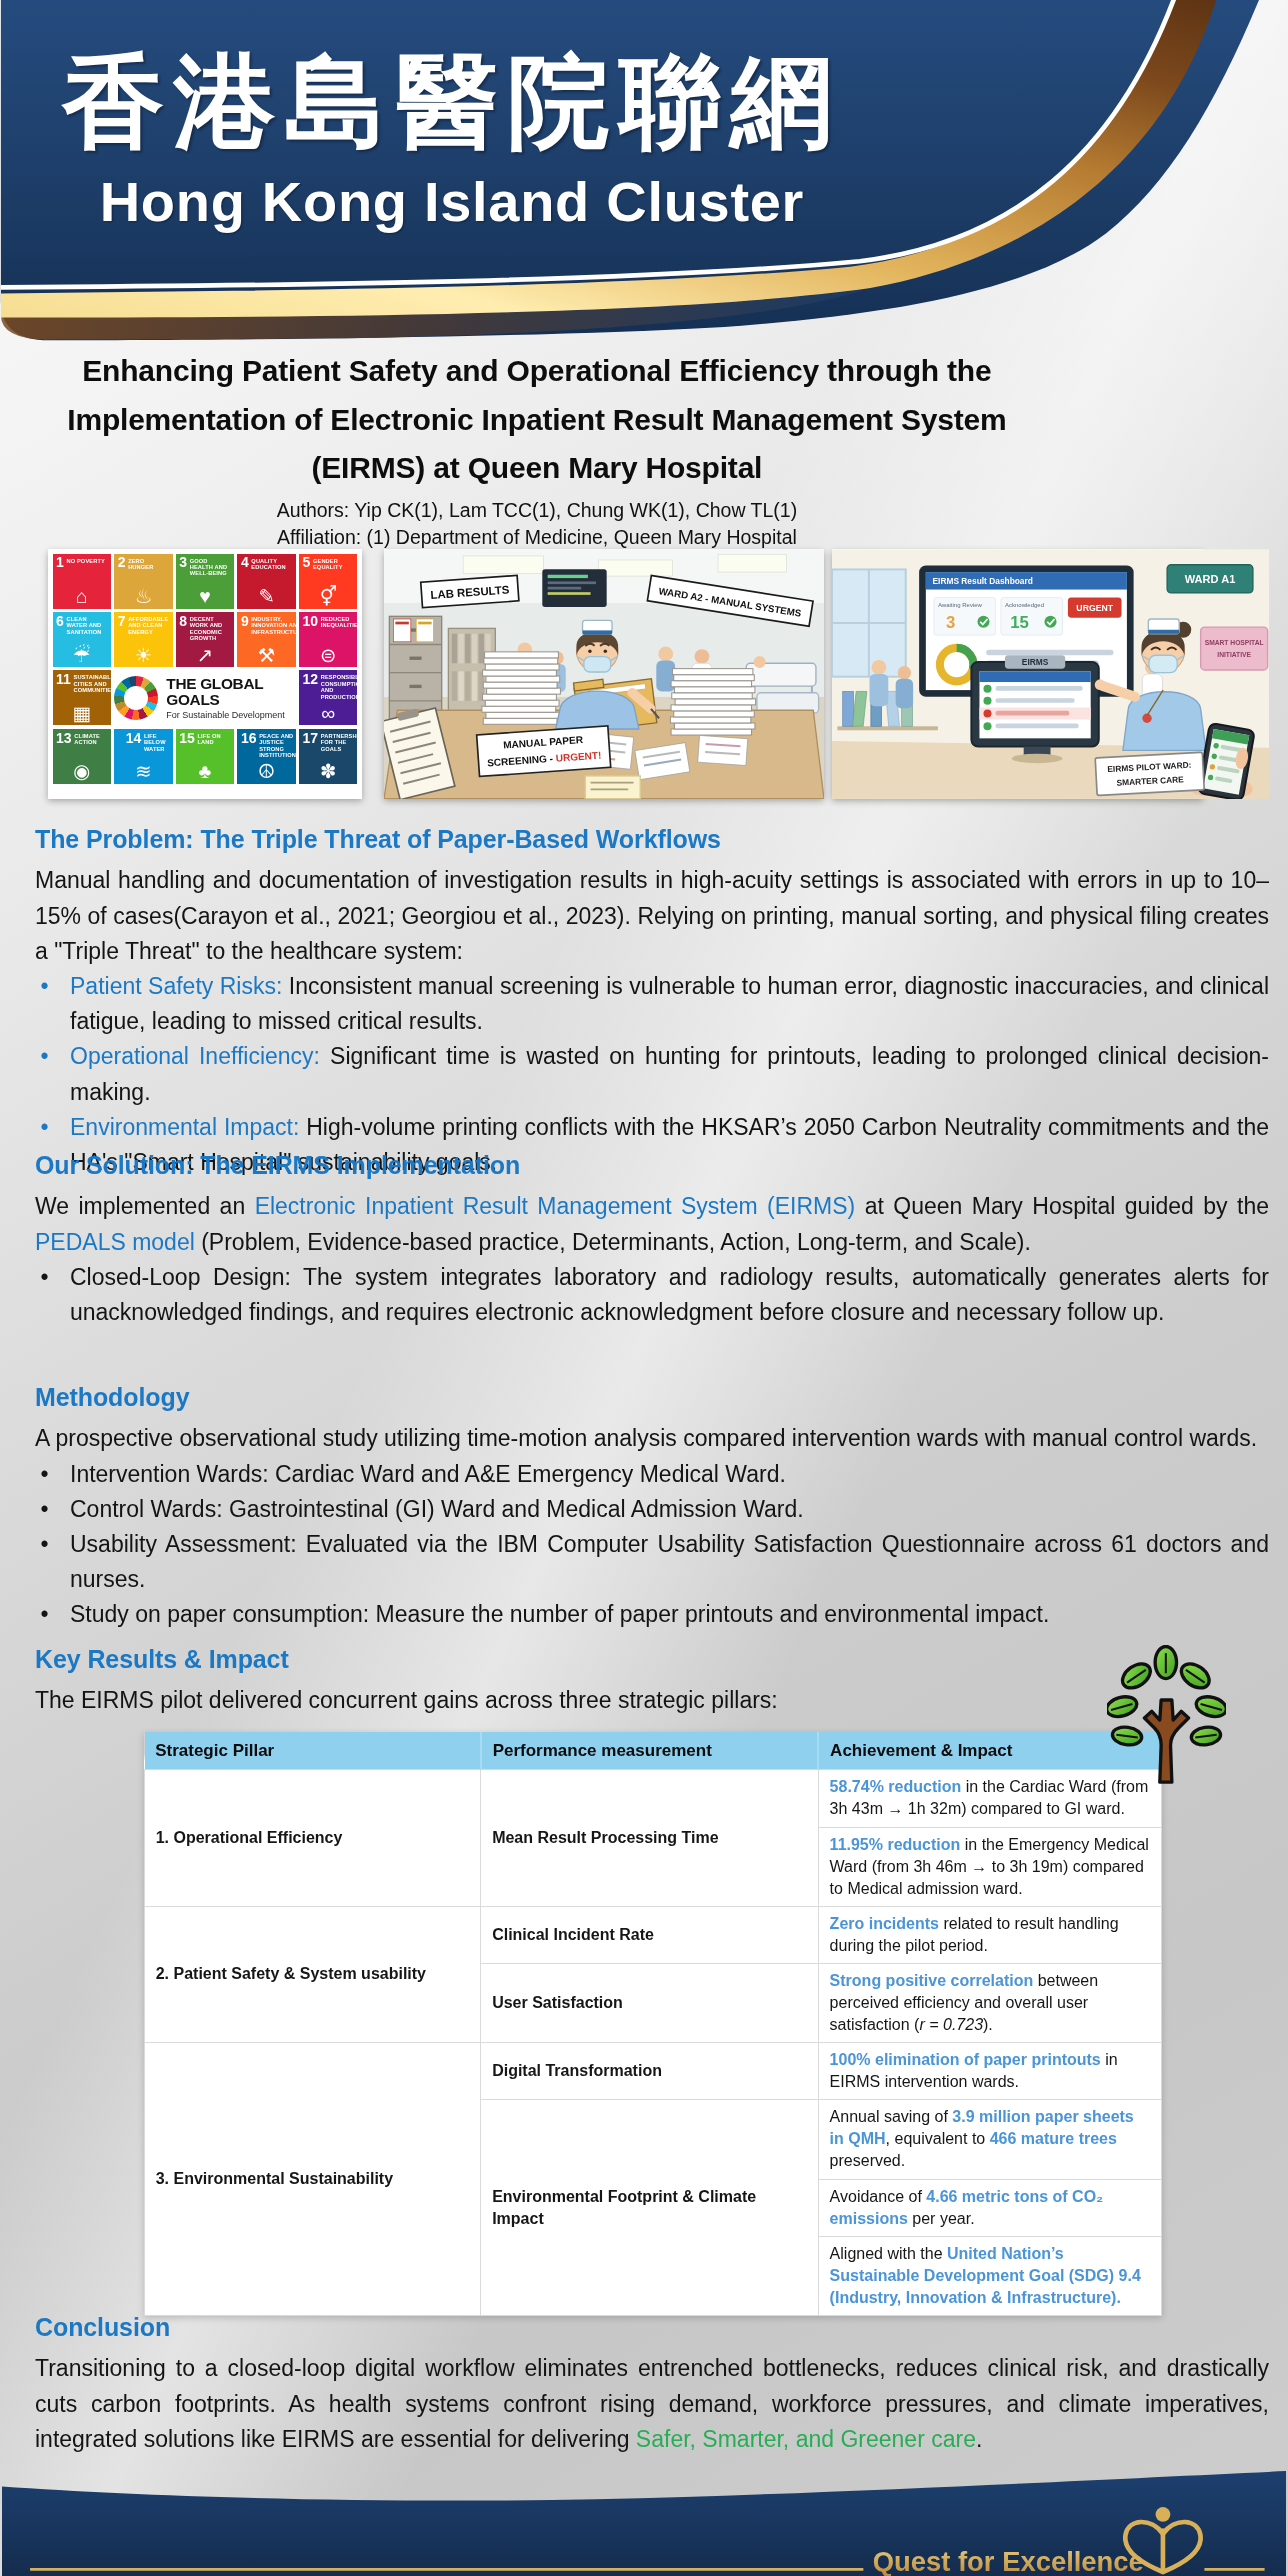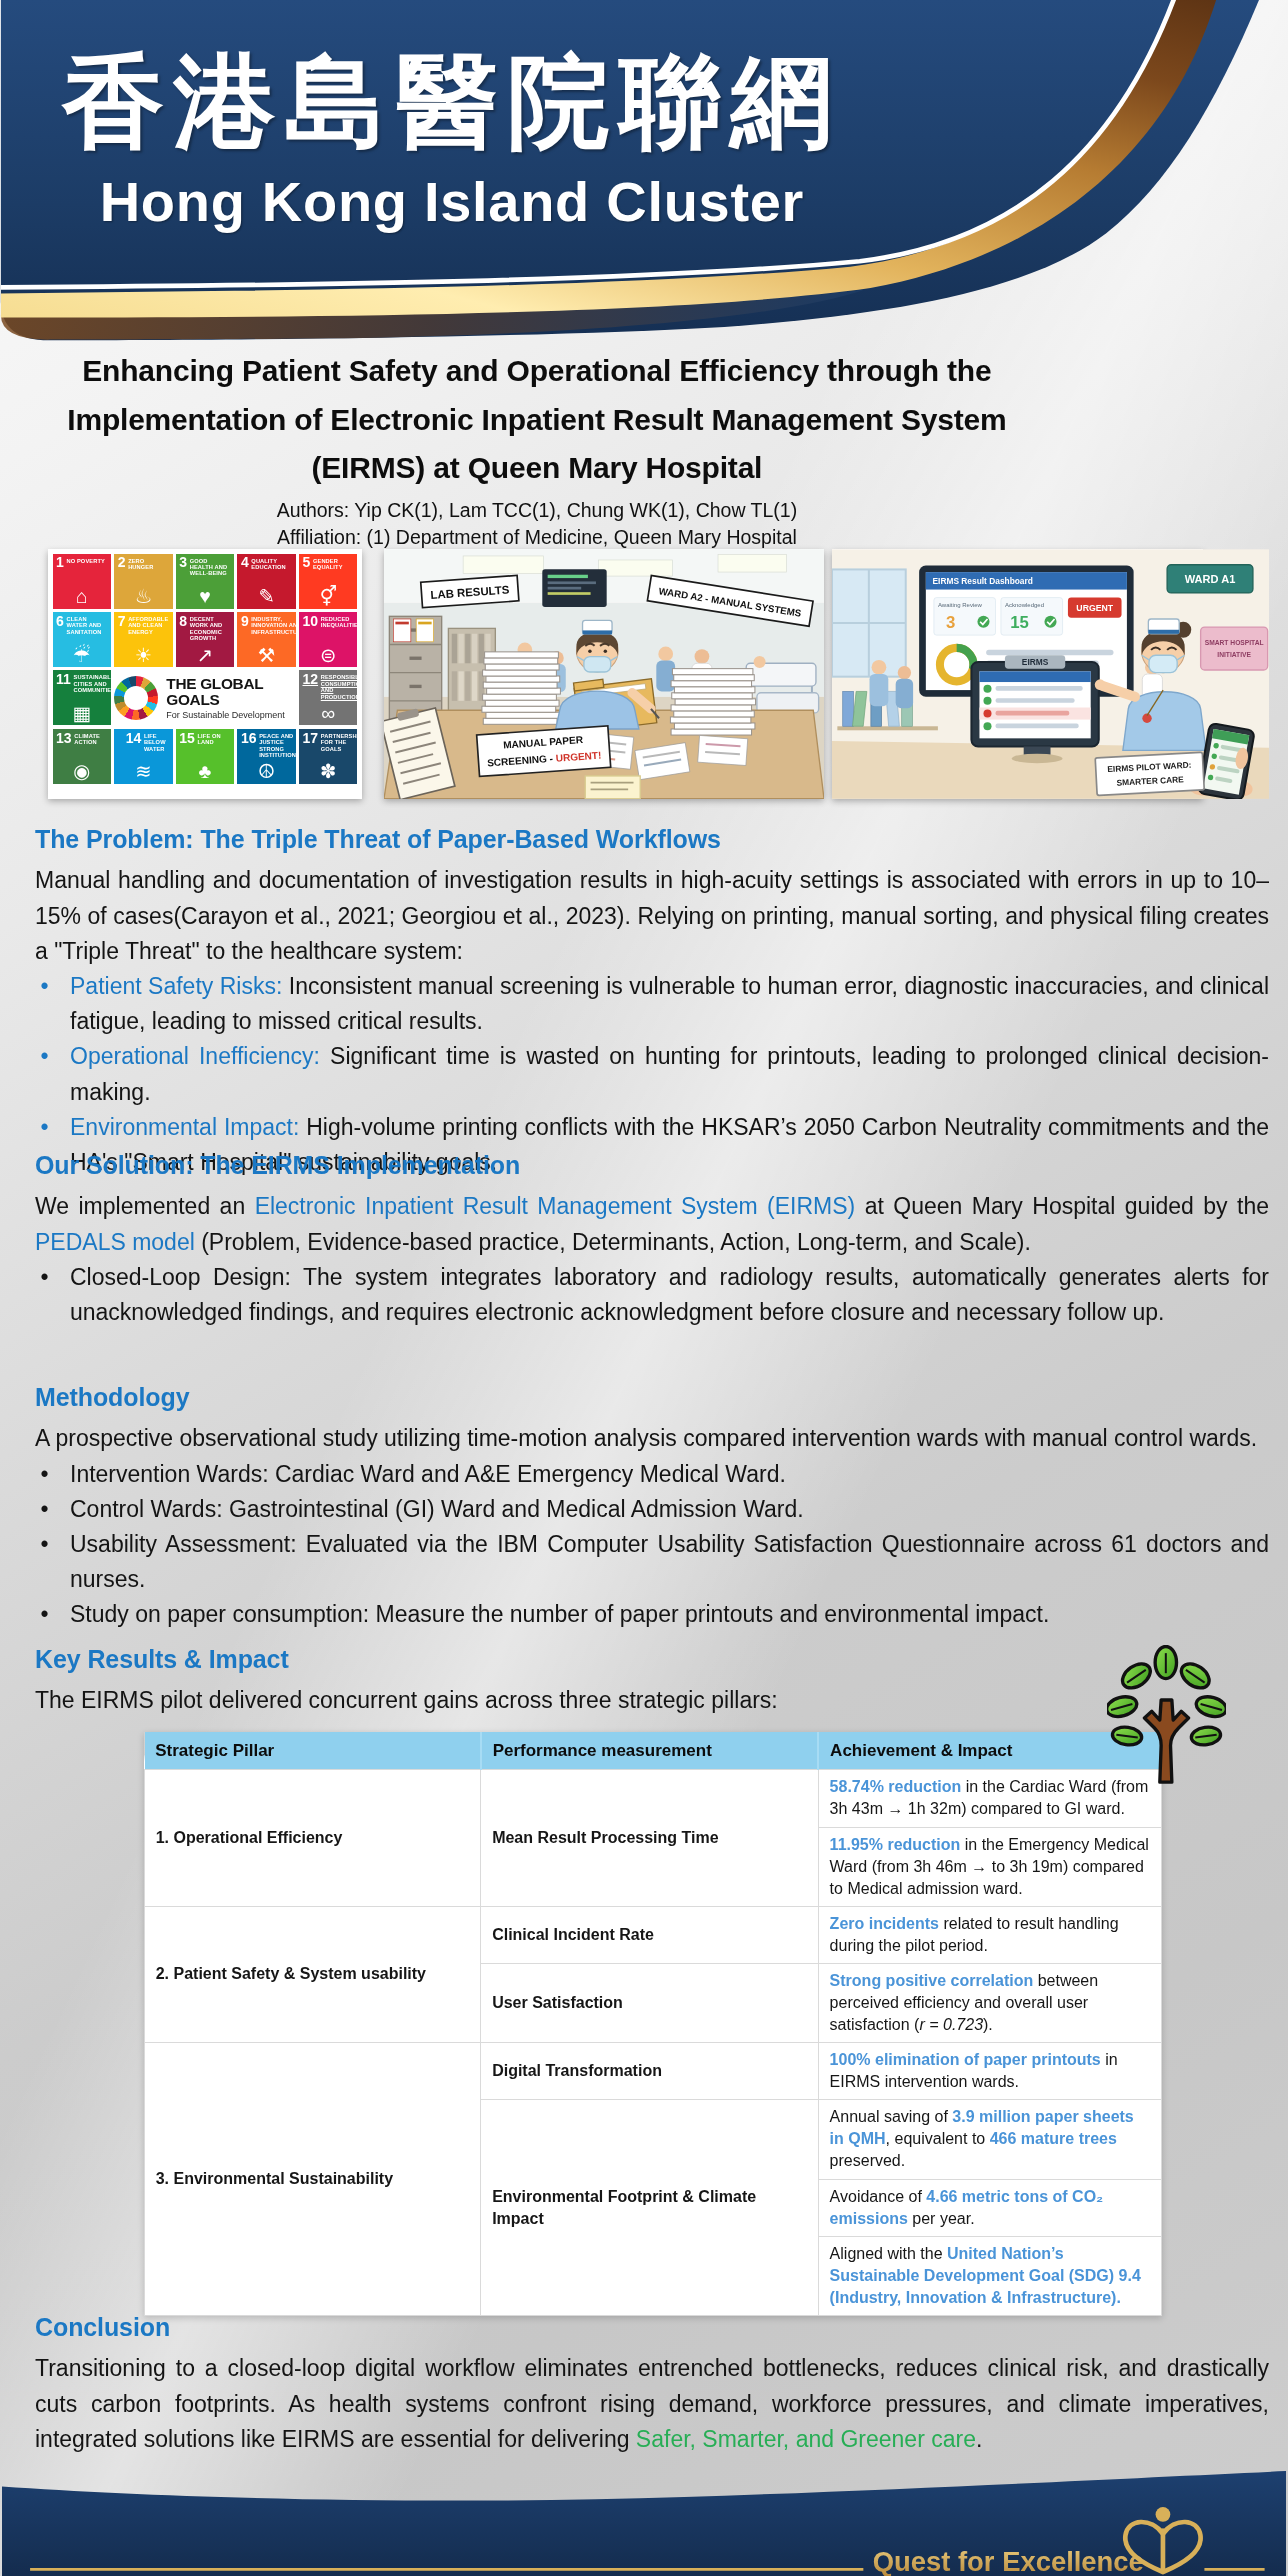--- a/index.html
+++ b/index.html
@@ -178,35 +178,35 @@
           </div>
           <div class="sdg-icon">⚒</div>
         </div>
         <div class="sdg-tile" style="background-color: rgb(221, 19, 103);">
           <div class="sdg-top">
             <span class="sdg-num">10</span>
             <span class="sdg-label">REDUCED INEQUALITIES</span>
           </div>
           <div class="sdg-icon">⊜</div>
         </div>
-        <div class="sdg-tile" style="background-color: #15803d;">
+        <div class="sdg-tile" style="background-color: #a16207;">
           <div class="sdg-top">
             <span class="sdg-num">11</span>
             <span class="sdg-label">SUSTAINABLE CITIES AND COMMUNITIES</span>
           </div>
           <div class="sdg-icon">▦</div>
         </div>
         <div class="sdg-center">
           <div class="ring"></div>
           <div>
             <div class="gg-title">THE GLOBAL GOALS</div>
             <div class="gg-sub">For Sustainable Development</div>
           </div>
         </div>
-        <div class="sdg-tile" style="background-color: #737373; text-decoration: underline;">
+        <div class="sdg-tile" style="background-color: #4c1d95;">
           <div class="sdg-top">
             <span class="sdg-num">12</span>
             <span class="sdg-label">RESPONSIBLE CONSUMPTION AND PRODUCTION</span>
           </div>
           <div class="sdg-icon">∞</div>
         </div>
         <div class="sdg-tile" style="background-color: rgb(63, 126, 68);">
           <div class="sdg-top">
             <span class="sdg-num">13</span>
             <span class="sdg-label">CLIMATE ACTION</span>

